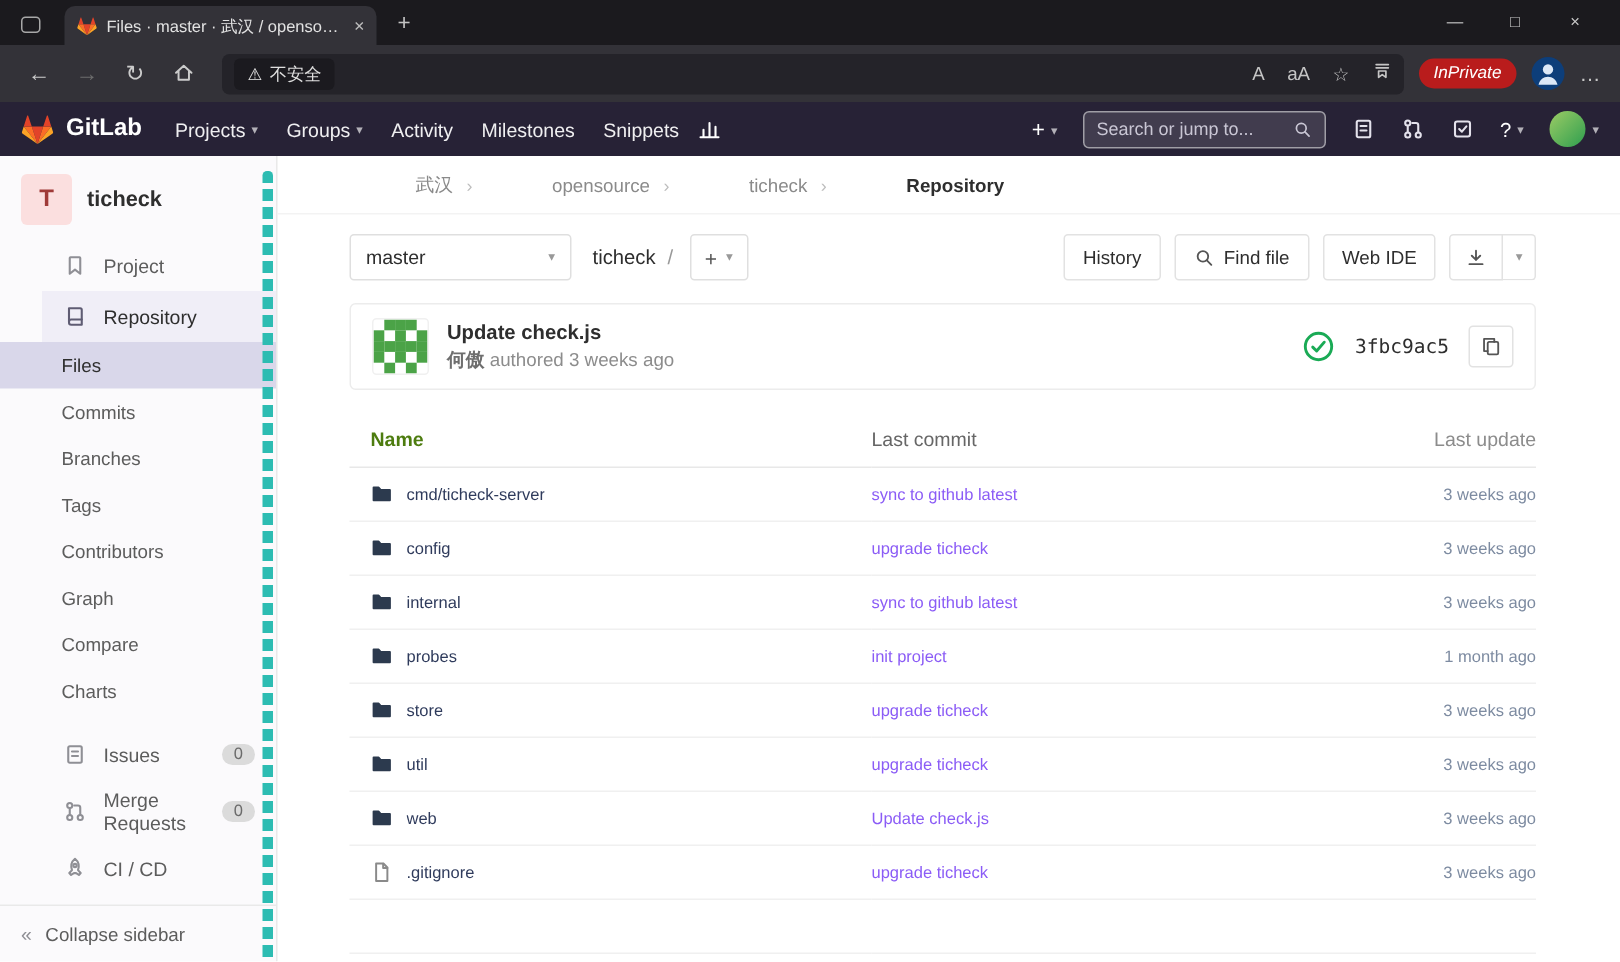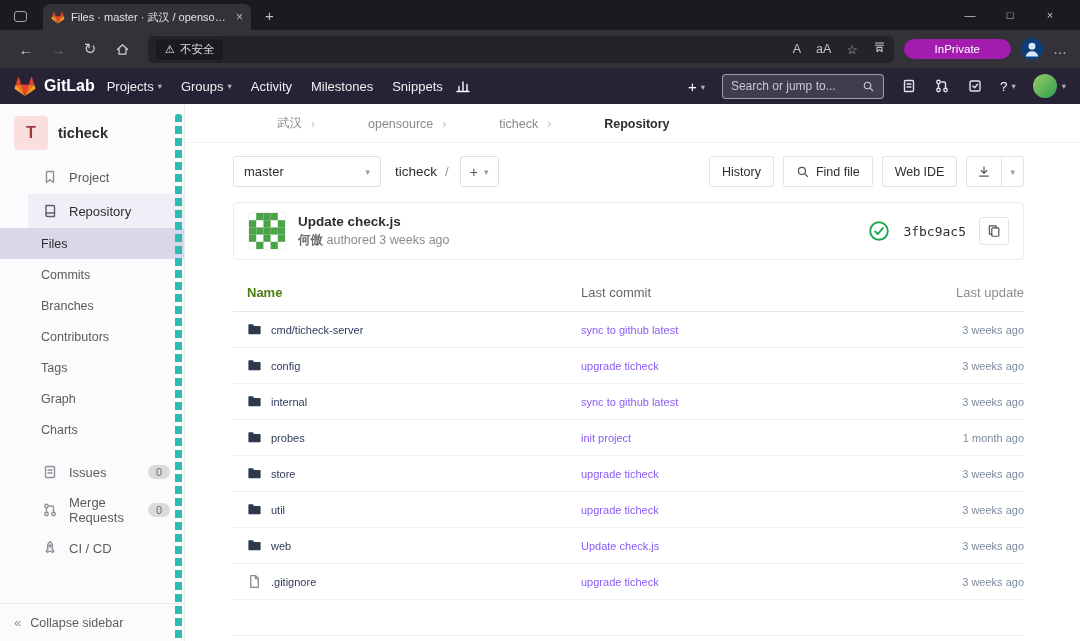--- a/index.html
+++ b/index.html
@@ -23,30 +23,30 @@
   .toolbar { height:38px; background:#333238; display:flex; align-items:center; padding:0 10px; flex:0 0 auto; }
   .tb-btn { width:32px; text-align:center; font-size:15px; color:#cbcbcb; }
   .tb-btn.disabled { color:#6d6d6d; }
   .tb-btn svg { width:15px; height:15px; vertical-align:-2px; }
   .urlbar { flex:1; height:27px; margin:0 10px; background:#242329; border-radius:5px; display:flex; align-items:center; padding:0 8px; gap:9px; min-width:0; }
   .sec-chip { display:flex; align-items:center; gap:5px; background:#1b1a1f; border-radius:4px; padding:3px 9px; font-size:11.5px; color:#dedede; white-space:nowrap; }
   .warn { font-size:11px; color:#e8e8e8; }
   .url-text { font-size:12px; color:#cfcfcf; white-space:nowrap; overflow:hidden; }
   .url-icons { margin-left:auto; display:flex; gap:15px; font-size:12.5px; color:#c5c5c5; align-items:center; }
   .toolbar-right { display:flex; align-items:center; gap:10px; padding-right:2px; }
-  .inprivate { background:#a21caf; color:#fff; font-size:11.5px; padding:4px 31px; border-radius:12px; }
+  .inprivate { background:#b91c1c; color:#fff; font-size:11.5px; padding:4px 10px; border-radius:12px;font-style:italic; }
   .profile { width:22px; height:22px; border-radius:50%; background:#0d3e7a; overflow:hidden; }
   .profile svg { width:22px; height:22px; }
   .more-btn { color:#c8c8c8; font-size:14px; letter-spacing:1px; }
 
   
   .gl-nav { height:36px; background:#272236; display:flex; align-items:center; padding:0 14px; gap:12px; flex:0 0 auto; }
   .gl-logo svg { width:22px; height:21px; display:block; }
   .gl-brand { color:#fff; font-weight:700; font-size:16px; margin-left:-4px; }
-  .gl-links { display:flex; gap:19px; align-items:center; }
+  .gl-links { display:flex; gap:19px; margin-left:10px; align-items:center; }
   .gl-link { color:rgba(255,255,255,.93); font-size:13px; display:flex; gap:4px; align-items:center; white-space:nowrap; }
   .caret { font-size:8.5px; color:rgba(255,255,255,.65); }
   .gl-chart { color:#fff; }
   .gl-chart svg, .gl-icon svg { width:16px; height:16px; display:block; }
   .gl-right { margin-left:auto; display:flex; align-items:center; gap:17px; }
   .gl-plus { color:#fff; display:flex; gap:4px; font-size:15px; align-items:center; }
   .gl-plus .caret { margin-top:2px; }
   .gl-search { width:162px; height:25px; background:rgba(255,255,255,.12); border:1px solid rgba(255,255,255,.5); border-radius:4px; display:flex; align-items:center; padding:0 8px; gap:6px; }
   .gl-search input { flex:1; background:transparent; border:0; outline:0; color:#eee; font-size:12px; min-width:0; font-family:inherit; }
   .gl-search input::placeholder { color:#c9c6d4; }
@@ -279,27 +279,30 @@
               <a class="s-sub-item active">
                 <span class="lbl">Files</span>
               </a>
               <a class="s-sub-item">
                 <span class="lbl">Commits</span>
               </a>
               <a class="s-sub-item">
                 <span class="lbl">Branches</span>
               </a>
               <a class="s-sub-item">
+                <span class="lbl">Tags</span>
+              </a>
+              <a class="s-sub-item">
                 <span class="lbl">Contributors</span>
               </a>
               <a class="s-sub-item">
-                <span class="lbl">Tags</span>
-              </a>
-              <a class="s-sub-item">
                 <span class="lbl">Graph</span>
+              </a>
+              <a class="s-sub-item">
+                <span class="lbl">Compare</span>
               </a>
               <a class="s-sub-item">
                 <span class="lbl">Charts</span>
               </a>
             </div>
         </div>
         <div class="bottom-group">
           <a class="s-item">
             <svg viewBox="0 0 16 16">
                 <rect class="si" x="3.5" y="2.5" width="9" height="11" rx="1"></rect>

